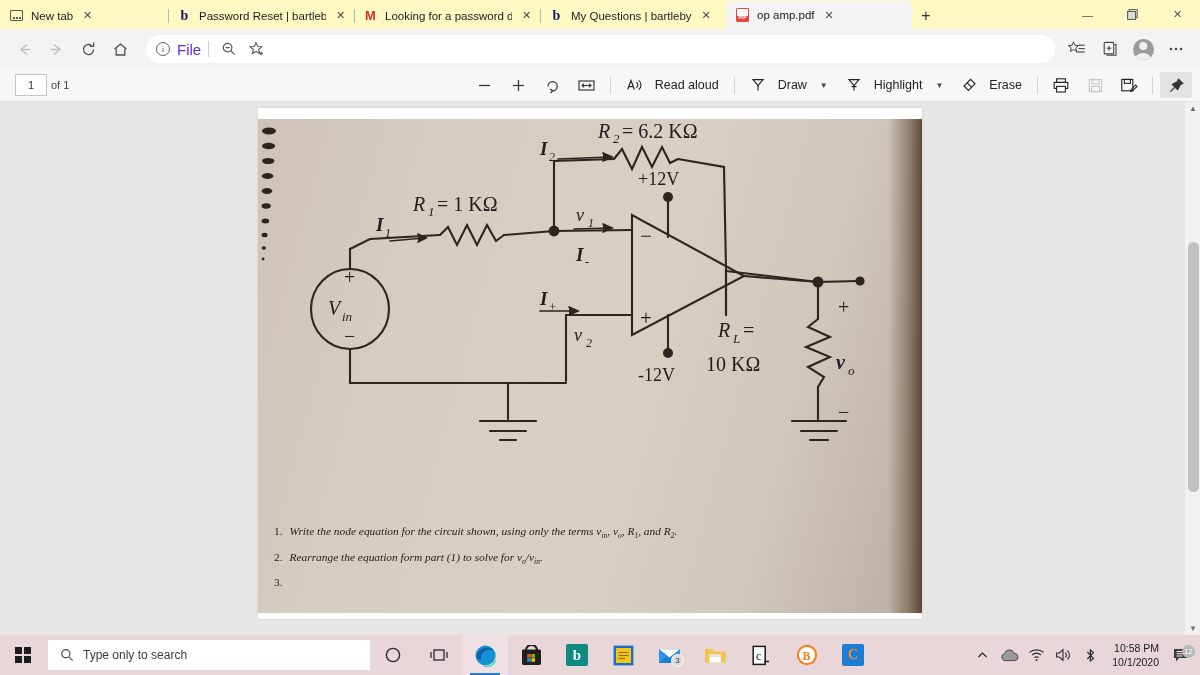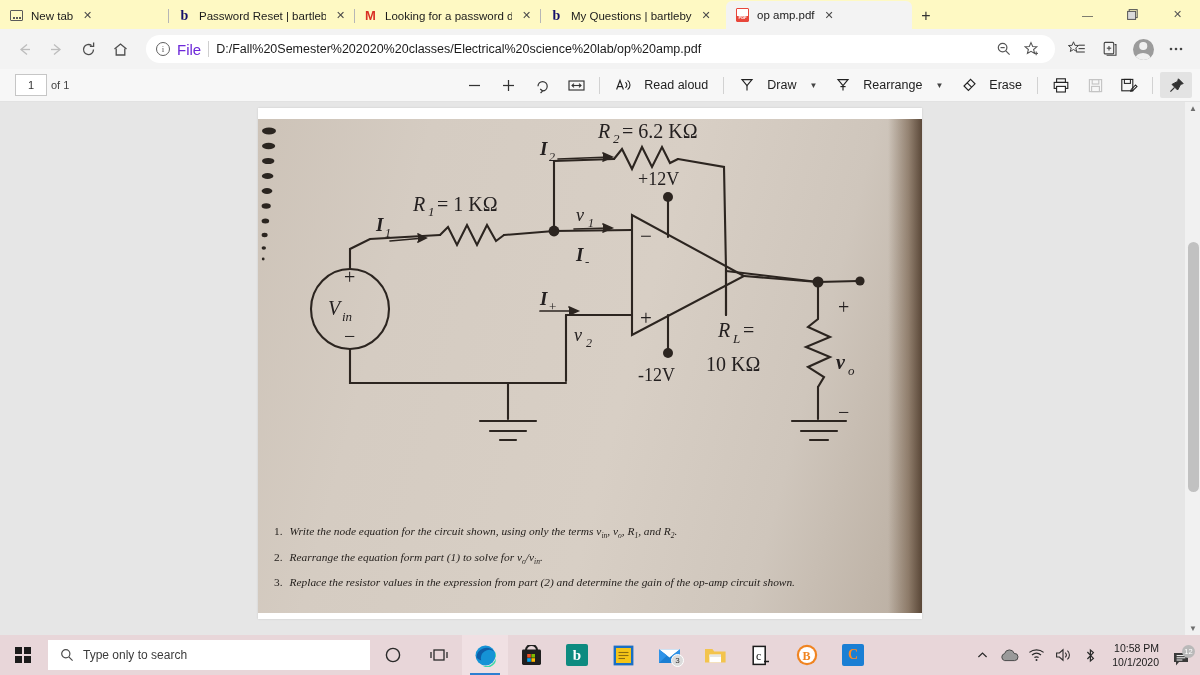--- a/index.html
+++ b/index.html
@@ -244,21 +244,21 @@
   .tray-icon {
     width: 26px; height: 40px; display: flex;
     align-items: center; justify-content: center; color: #2a2a2a;
   }
   .clock {
     text-align: right; font-size: 10.5px; color: #1b1b1b;
     line-height: 1.35; padding: 0 6px 0 8px;
   }
   .notif {
     width: 30px; height: 24px; display: flex;
-    align-items: flex-end; justify-content: center; position: relative;
+    align-items: center; justify-content: center; position: relative;
   }
   .notif-badge {
     position: absolute; right: 1px; bottom: 9px;
     width: 13px; height: 13px; border-radius: 50%;
     background: #b9b9b9; color: #fff; font-size: 7.5px;
     display: flex; align-items: center; justify-content: center;
   }
   .appicon {
     width: 22px; height: 22px; border-radius: 2px;
     display: flex; align-items: center; justify-content: center;
@@ -356,21 +356,20 @@
       <svg width="17" height="17" viewBox="0 0 17 17">
           <path d="M2.5 8 L8.5 3 L14.5 8" fill="none" stroke="#4d4d4d" stroke-width="1.3"></path>
           <path d="M4.2 7.4 L4.2 14 L12.8 14 L12.8 7.4" fill="none" stroke="#4d4d4d" stroke-width="1.3"></path>
         </svg>
     </div>
 
     <div class="omnibox">
       <span class="info-icon">i</span>
       <span class="omni-scheme">File</span>
       <span class="omni-div"></span>
-      <span class="omni-url">D:/Fall%20Semester%202020%20classes/Electrical%20science%20lab/op%20amp.pdf</span>
       <span class="omni-right">
         <span class="omni-icon">
           <svg width="16" height="16" viewBox="0 0 16 16">
               <circle cx="6.6" cy="6.6" r="4.3" fill="none" stroke="#555" stroke-width="1.2"></circle>
               <line x1="9.8" y1="9.8" x2="13.6" y2="13.6" stroke="#555" stroke-width="1.2"></line>
               <line x1="4.5" y1="6.6" x2="8.7" y2="6.6" stroke="#555" stroke-width="1.2"></line>
             </svg>
         </span>
         <span class="omni-icon">
           <svg width="16" height="16" viewBox="0 0 16 16">
@@ -460,21 +459,21 @@
           </svg>
         <span>Draw</span>
         <span class="chev">▼</span>
       </div>
       <div class="pdfbtn">
         <svg width="16" height="16" viewBox="0 0 16 16">
             <path d="M3 2.6 L13 2.6 L8 8.6 Z" fill="none" stroke="#222" stroke-width="1.15"></path>
             <line x1="5.4" y1="9.6" x2="10.6" y2="9.6" stroke="#222" stroke-width="1.15"></line>
             <line x1="8" y1="9.6" x2="8" y2="13.4" stroke="#222" stroke-width="1.15"></line>
           </svg>
-        <span>Rearrange</span>
+        <span>Highlight</span>
         <span class="chev">▼</span>
       </div>
       <div class="pdfbtn">
         <svg width="16" height="16" viewBox="0 0 16 16">
             <path d="M9.6 2.4 L14 6.8 L7.4 13.4 L3 9 Z" fill="none" stroke="#222" stroke-width="1.15"></path>
             <line x1="6.2" y1="5.8" x2="10.6" y2="10.2" stroke="#222" stroke-width="1.1"></line>
           </svg>
         <span>Erase</span>
       </div>
       <div class="vsep"></div>
@@ -661,21 +660,20 @@
           <div class="q">
             <span class="num">1.</span>
             <span><span>Write the node equation for the circuit shown, using only the terms v</span><sub>in</sub><span>, v</span><sub>o</sub><span>, R</span><sub>1</sub><span>, and R</span><sub>2</sub><span>.</span></span>
           </div>
           <div class="q">
             <span class="num">2.</span>
             <span><span>Rearrange the equation form part (1) to solve for v</span><sub>o</sub><span>/v</span><sub>in</sub><span>.</span></span>
           </div>
           <div class="q">
             <span class="num">3.</span>
-            <span>Replace the resistor values in the expression from part (2) and determine the gain of the op-amp circuit shown.</span>
           </div>
         </div>
 
       </div>
     </div>
 
     <div class="viewer-scrollbar">
       <div class="sb-arrow" style="top:2px">▲</div>
       <div class="sb-thumb"></div>
       <div class="sb-arrow" style="bottom:2px">▼</div>

